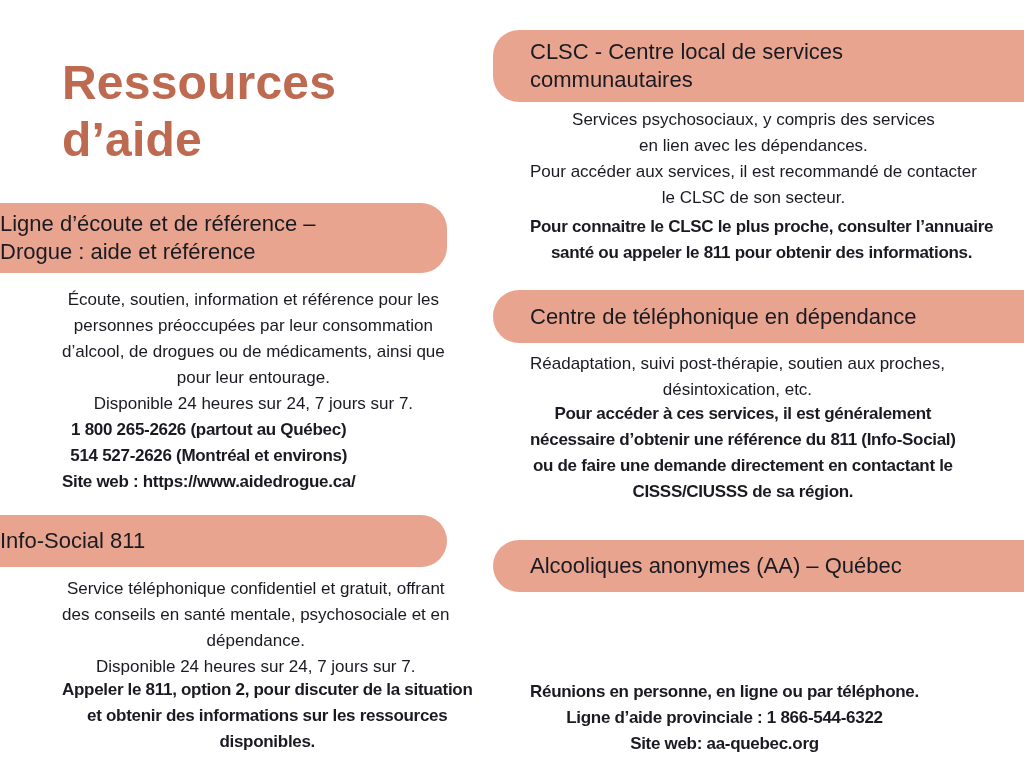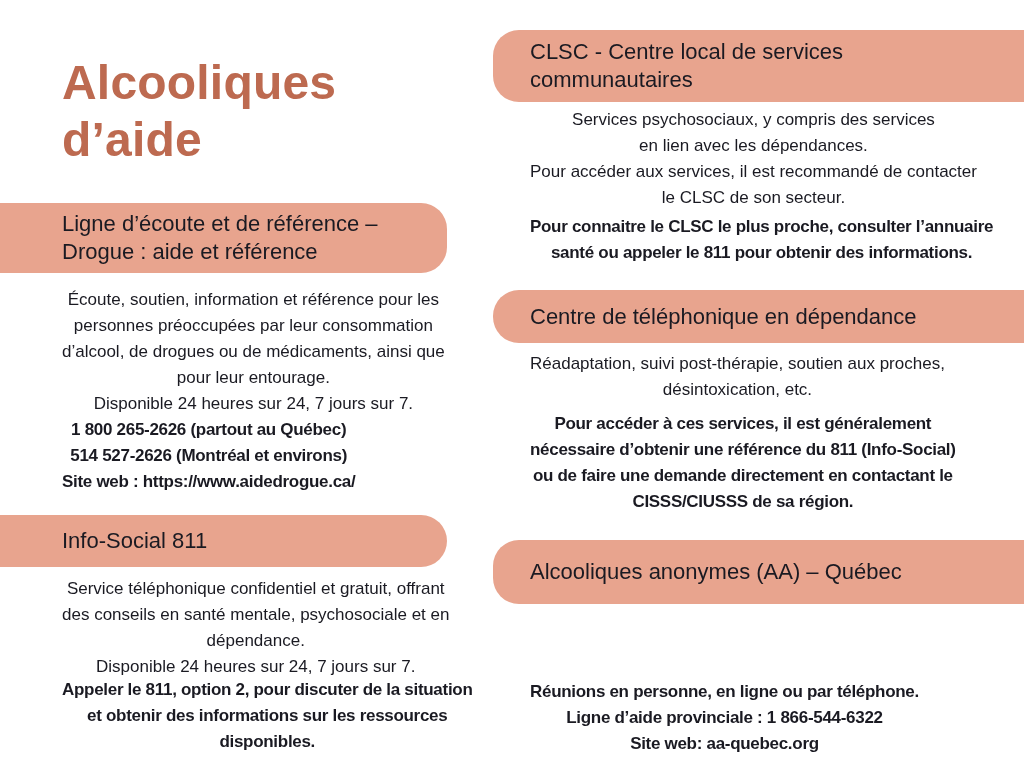--- a/index.html
+++ b/index.html
@@ -30,21 +30,20 @@
   }
   .hbox{
     background:var(--accent);
     display:flex;
     align-items:center;
     box-sizing:border-box;
   }
   .left-box{
     left:0;width:447px;
     border-radius:0 26px 26px 0;
-    padding-left:62px;
   }
   .right-box{
     left:493px;width:531px;
     border-radius:26px 0 0 26px;
     padding-left:37px;
   }
   .heading{
     font-size:22px;
     line-height:28px;
     white-space:pre;
@@ -61,21 +60,21 @@
     letter-spacing:-0.3px;
   }
   .leftcol{left:62px;}
   .rightcol{left:530px;}
 </style>
 </head>
 <body>
 
 <div class="page">
 
-  <h1 class="title abs">Alcooliques
+  <h1 class="title abs">Ressources
 d’aide</h1>
 
   <div class="hbox left-box abs" style="top:203px;height:70px">
     <div class="heading">Ligne d’écoute et de référence –
 Drogue : aide et référence</div>
   </div>
   <p class="para abs leftcol" style="top:287px">Écoute, soutien, information et référence pour les
 personnes préoccupées par leur consommation
 d’alcool, de drogues ou de médicaments, ainsi que
 pour leur entourage.
@@ -104,25 +103,25 @@
 Pour accéder aux services, il est recommandé de contacter
 le CLSC de son secteur.</p>
   <p class="para bold abs rightcol" style="top:214px">Pour connaitre le CLSC le plus proche, consulter l’annuaire
 santé ou appeler le 811 pour obtenir des informations.</p>
 
   <div class="hbox right-box abs" style="top:290px;height:53px">
     <div class="heading">Centre de téléphonique en dépendance</div>
   </div>
   <p class="para abs rightcol" style="top:351px">Réadaptation, suivi post-thérapie, soutien aux proches,
 désintoxication, etc.</p>
-  <p class="para bold abs rightcol" style="top:411px">Pour accéder à ces services, il est généralement
+  <p class="para bold abs rightcol" style="top:401px">Pour accéder à ces services, il est généralement
 nécessaire d’obtenir une référence du 811 (Info-Social)
 ou de faire une demande directement en contactant le
 CISSS/CIUSSS de sa région.</p>
 
-  <div class="hbox right-box abs" style="top:540px;height:64px">
+  <div class="hbox right-box abs" style="top:540px;height:52px">
     <div class="heading">Alcooliques anonymes (AA) – Québec</div>
   </div>
   <p class="para bold abs rightcol" style="top:679px">Réunions en personne, en ligne ou par téléphone.
 Ligne d’aide provinciale : 1 866-544-6322
 Site web: aa-quebec.org</p>
 
 </div>
 
 </body></html>

